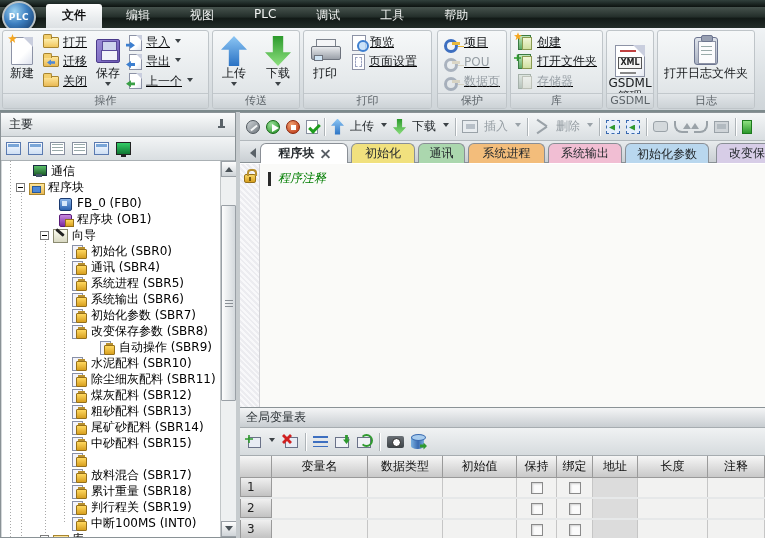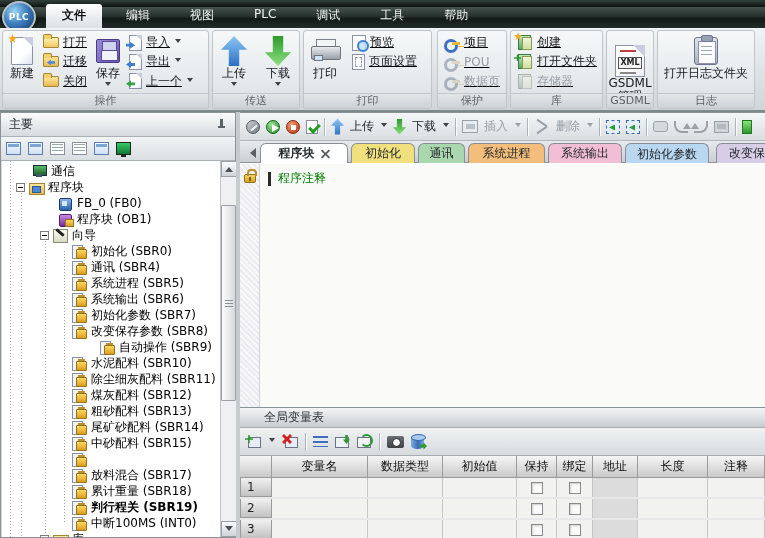--- a/index.html
+++ b/index.html
@@ -185,35 +185,35 @@
   #tabscroll { position:absolute; left:3px; top:4px; width:14px; height:15px; display:flex; align-items:center; justify-content:center; }
   .tri-left { width:0; height:0; border:5px solid transparent; border-right:6px solid #5a6268; }
   .tab { position:absolute; top:2px; height:20px; border:1px solid #8a8f96; border-bottom:none;
     border-radius:6px 6px 0 0; display:flex; align-items:center; justify-content:center; gap:6px;
     color:#23282c; padding:0 6px; overflow:hidden; }
   .tab.active { font-weight:bold; box-shadow:0 0 0 1px #fff inset; z-index:3; }
   .xclose { position:relative; width:9px; height:9px; flex:none; }
   .xclose::before,.xclose::after { content:''; position:absolute; left:-1px; top:4px; width:11px; height:2px; background:#5a6066; }
   .xclose::before { transform:rotate(45deg); } .xclose::after { transform:rotate(-45deg); }
 
-  #editor { position:absolute; left:0; top:50px; width:100%; height:244px; background:#fafaf8; border-top:1px solid #fff; }
+  #editor { position:absolute; left:0; top:50px; width:100%; height:244px; background:#fafaf8; border-top:1px solid #fff;font-style:italic; }
   #pou-margin { position:absolute; left:0; top:0; width:20px; height:100%;
     background:repeating-linear-gradient(45deg,#ececf0 0 2px,#f8f8fa 2px 4px); border-right:1px solid #d2d2d6; }
   .lock { position:absolute; left:4px; top:10px; width:12px; height:9px; background:linear-gradient(#f8d868,#d8a020);
     border:1px solid #96701a; border-radius:2px; }
   .lock::before { content:''; position:absolute; left:2px; top:-6px; width:6px; height:5px; border:2px solid #b89030; border-bottom:none; border-radius:4px 4px 0 0; }
   .lock::after { content:''; position:absolute; left:4px; top:2px; width:2px; height:4px; background:#7a5c10; }
   #comment { position:absolute; left:28px; top:6px; color:#007d00; display:flex; align-items:center; gap:7px; }
   #comment .bar { width:3px; height:14px; background:#2a2a2a; }
 
   
   #varpanel { position:absolute; left:0; top:294px; width:100%; height:132px; background:#cfd4d7; border-top:1px solid #8a9296; }
   #vp-title { position:absolute; left:0; top:0; width:100%; height:20px;
     background:linear-gradient(#f4f5f6,#c8cdd1); border-bottom:1px solid #a6acb0;
-    color:#2c3236; line-height:19px; padding-left:24px; }
+    color:#2c3236; line-height:19px; padding-left:6px; }
   #vp-tools { position:absolute; left:0; top:20px; width:100%; height:28px;
     background:linear-gradient(#f0f2f3,#d6dbde); border-bottom:1px solid #a6acb0;
     display:flex; align-items:center; gap:7px; padding-left:5px; }
   .v-add { width:16px; height:13px; position:relative; }
   .v-add::before { content:''; position:absolute; right:0; bottom:0; width:11px; height:9px; background:#e8ecf4; border:1px solid #6a7288; }
   .v-add::after { content:''; position:absolute; left:0; top:0; width:8px; height:8px; background:#2f9a2f;
     clip-path:polygon(40% 0,60% 0,60% 40%,100% 40%,100% 60%,60% 60%,60% 100%,40% 100%,40% 60%,0 60%,0 40%,40% 40%); }
   .v-del { width:16px; height:13px; position:relative; }
   .v-del::before { content:''; position:absolute; right:0; bottom:0; width:11px; height:9px; background:#e8ecf4; border:1px solid #6a7288; }
   .v-del::after { content:''; position:absolute; left:0; top:-1px; width:10px; height:10px;
@@ -539,21 +539,21 @@
         <span class="ti ti-sbr"></span>
       </div>
     <div class="trow" style="left:70px;top:306px;">
         <span class="ti ti-sbr"></span>
         <span>放料混合 (SBR17)</span>
       </div>
     <div class="trow" style="left:70px;top:322px;">
         <span class="ti ti-sbr"></span>
         <span>累计重量 (SBR18)</span>
       </div>
-    <div class="trow" style="left:70px;top:338px;font-weight:bold;">
+    <div class="trow" style="left:70px;top:338px;">
         <span class="ti ti-sbr"></span>
         <span>判行程关 (SBR19)</span>
       </div>
     <div class="trow" style="left:70px;top:354px;">
         <span class="ti ti-sbr"></span>
         <span>中断100MS (INT0)</span>
       </div>
     <div class="trow" style="left:38px;top:370px;">
         <span class="exp plus"></span>
         <span class="ti ti-folder"></span>

